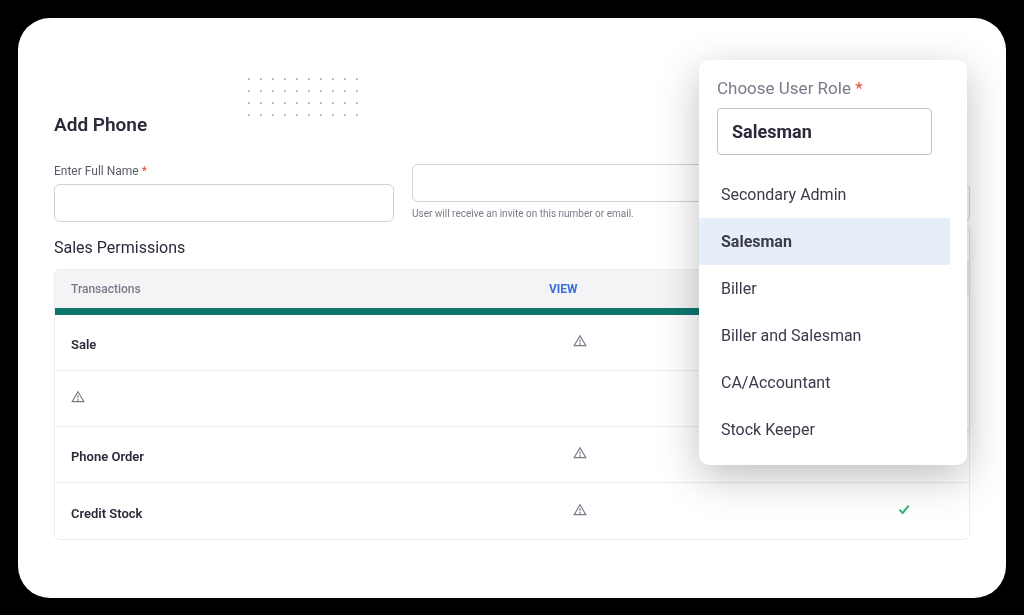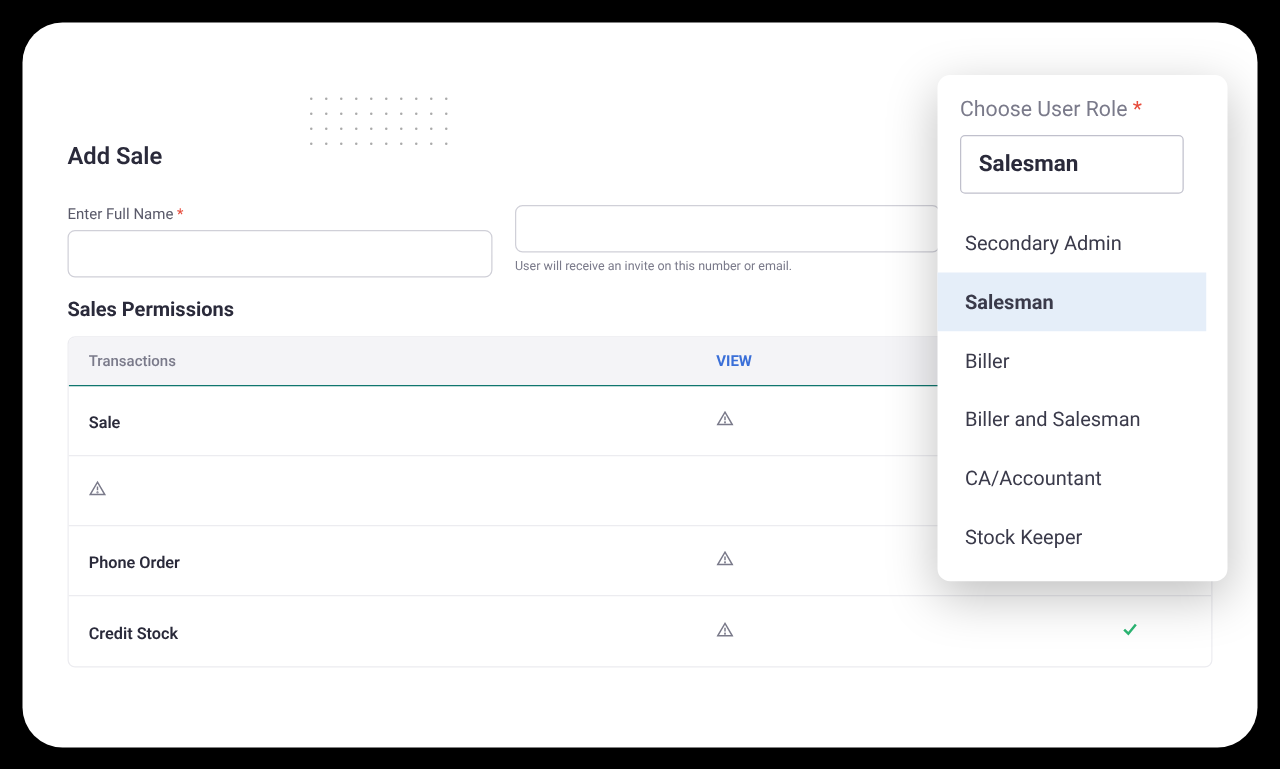--- a/index.html
+++ b/index.html
@@ -104,36 +104,37 @@
       font-size: 12px;
       color: #5a5a6a;
       cursor: pointer;
     }
     .small-dropdown-item.selected {
       background: #e8f0fc;
       color: #2a2a3a;
     }
     .section-title {
       font-size: 16px;
-      font-weight: 700;
+      font-weight: 400;
       color: #2a2a3a;
       margin-top: 8px;
       margin-bottom: 12px;
     }
     .permissions-table {
       width: 100%;
       border: 1px solid #ececf0;
       border-radius: 6px;
       overflow: hidden;
     }
     .permissions-header {
       display: flex;
       background: #f4f4f7;
       padding: 12px 16px;
-      border-bottom: 1px solid #0f766e;
+      border-bottom: 7px solid #0f766e;
+      gap: 24px;
     }
     .permissions-header .col1 {
       flex: 1;
       font-size: 12px;
       color: #7a7a8a;
       font-weight: 500;
     }
     .permissions-header .col2 {
       width: 280px;
       font-size: 12px;
@@ -173,22 +174,22 @@
       height: 14px;
     }
     .check-icon {
       display: inline-block;
       width: 14px;
       height: 14px;
     }
     .popup {
       position: absolute;
       top: 42px;
-      right: 24px;
-      width: 232px;
+      right: 39px;
+      width: 268px;
       background: #fff;
       border-radius: 10px;
       box-shadow: 0 12px 40px rgba(0,0,0,0.25);
       padding: 18px 17px 12px 0;
       z-index: 100;
     }
     .popup-label {
       font-size: 17px;
       color: #7a7a8a;
       padding: 0 18px 10px 18px;
@@ -258,21 +259,21 @@
       <span></span>
       <span></span>
       <span></span>
       <span></span>
       <span></span>
       <span></span>
       <span></span>
       <span></span>
     </div>
 
-  <h2 class="page-title">Add Sale</h2>
+  <h2 class="page-title">Add Phone</h2>
 
   <div class="form-row">
     <div class="form-group">
       <label class="form-label">
         <span>Enter Full Name</span>
         <span class="required">*</span>
       </label>
       <input class="form-input" type="text" value="" style="">
     </div>
 

